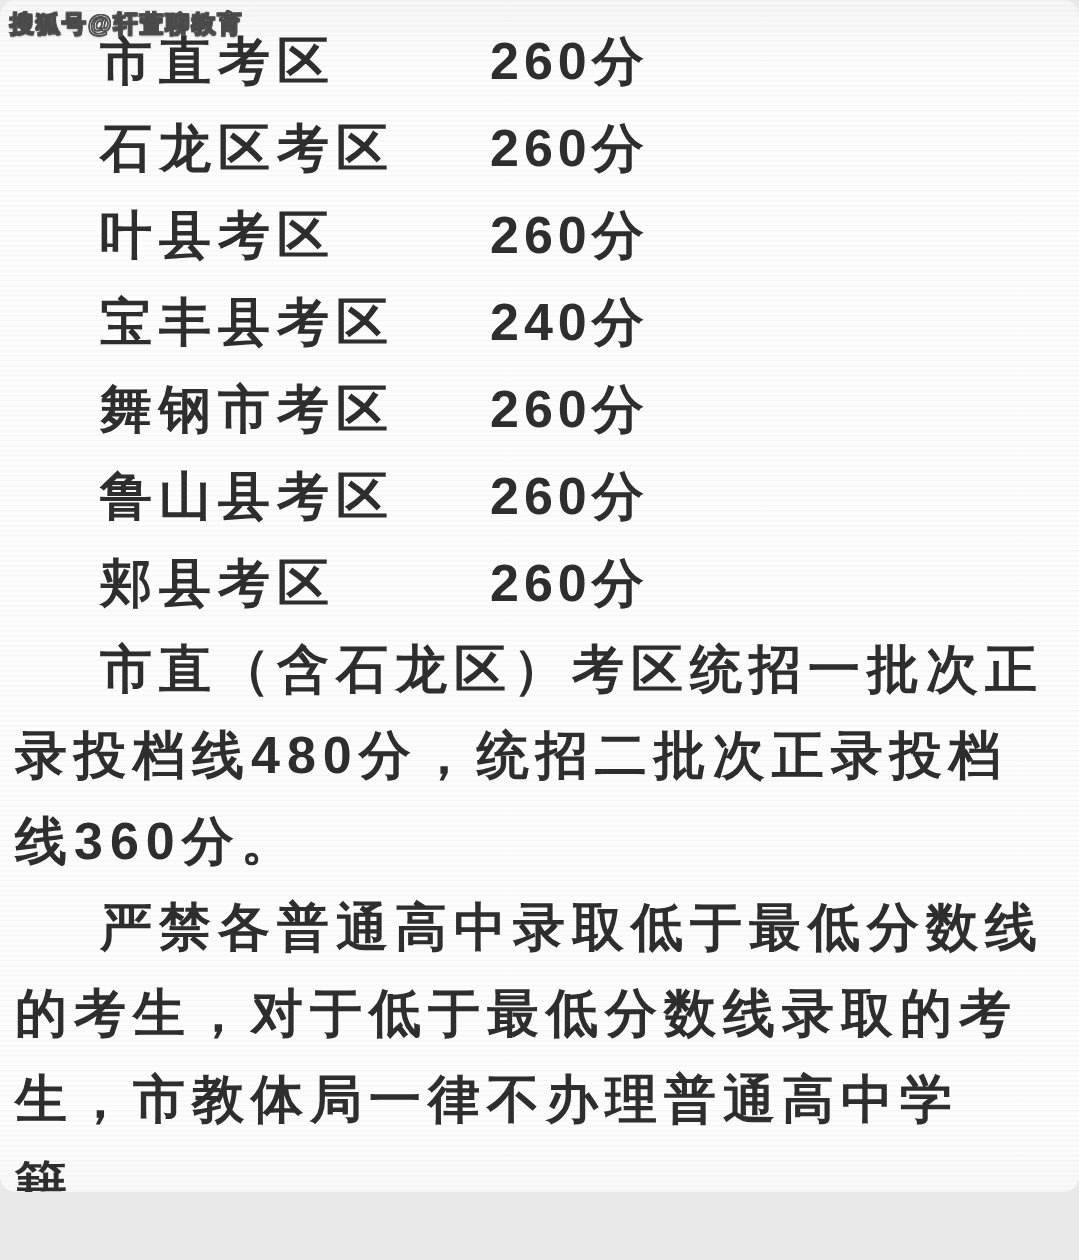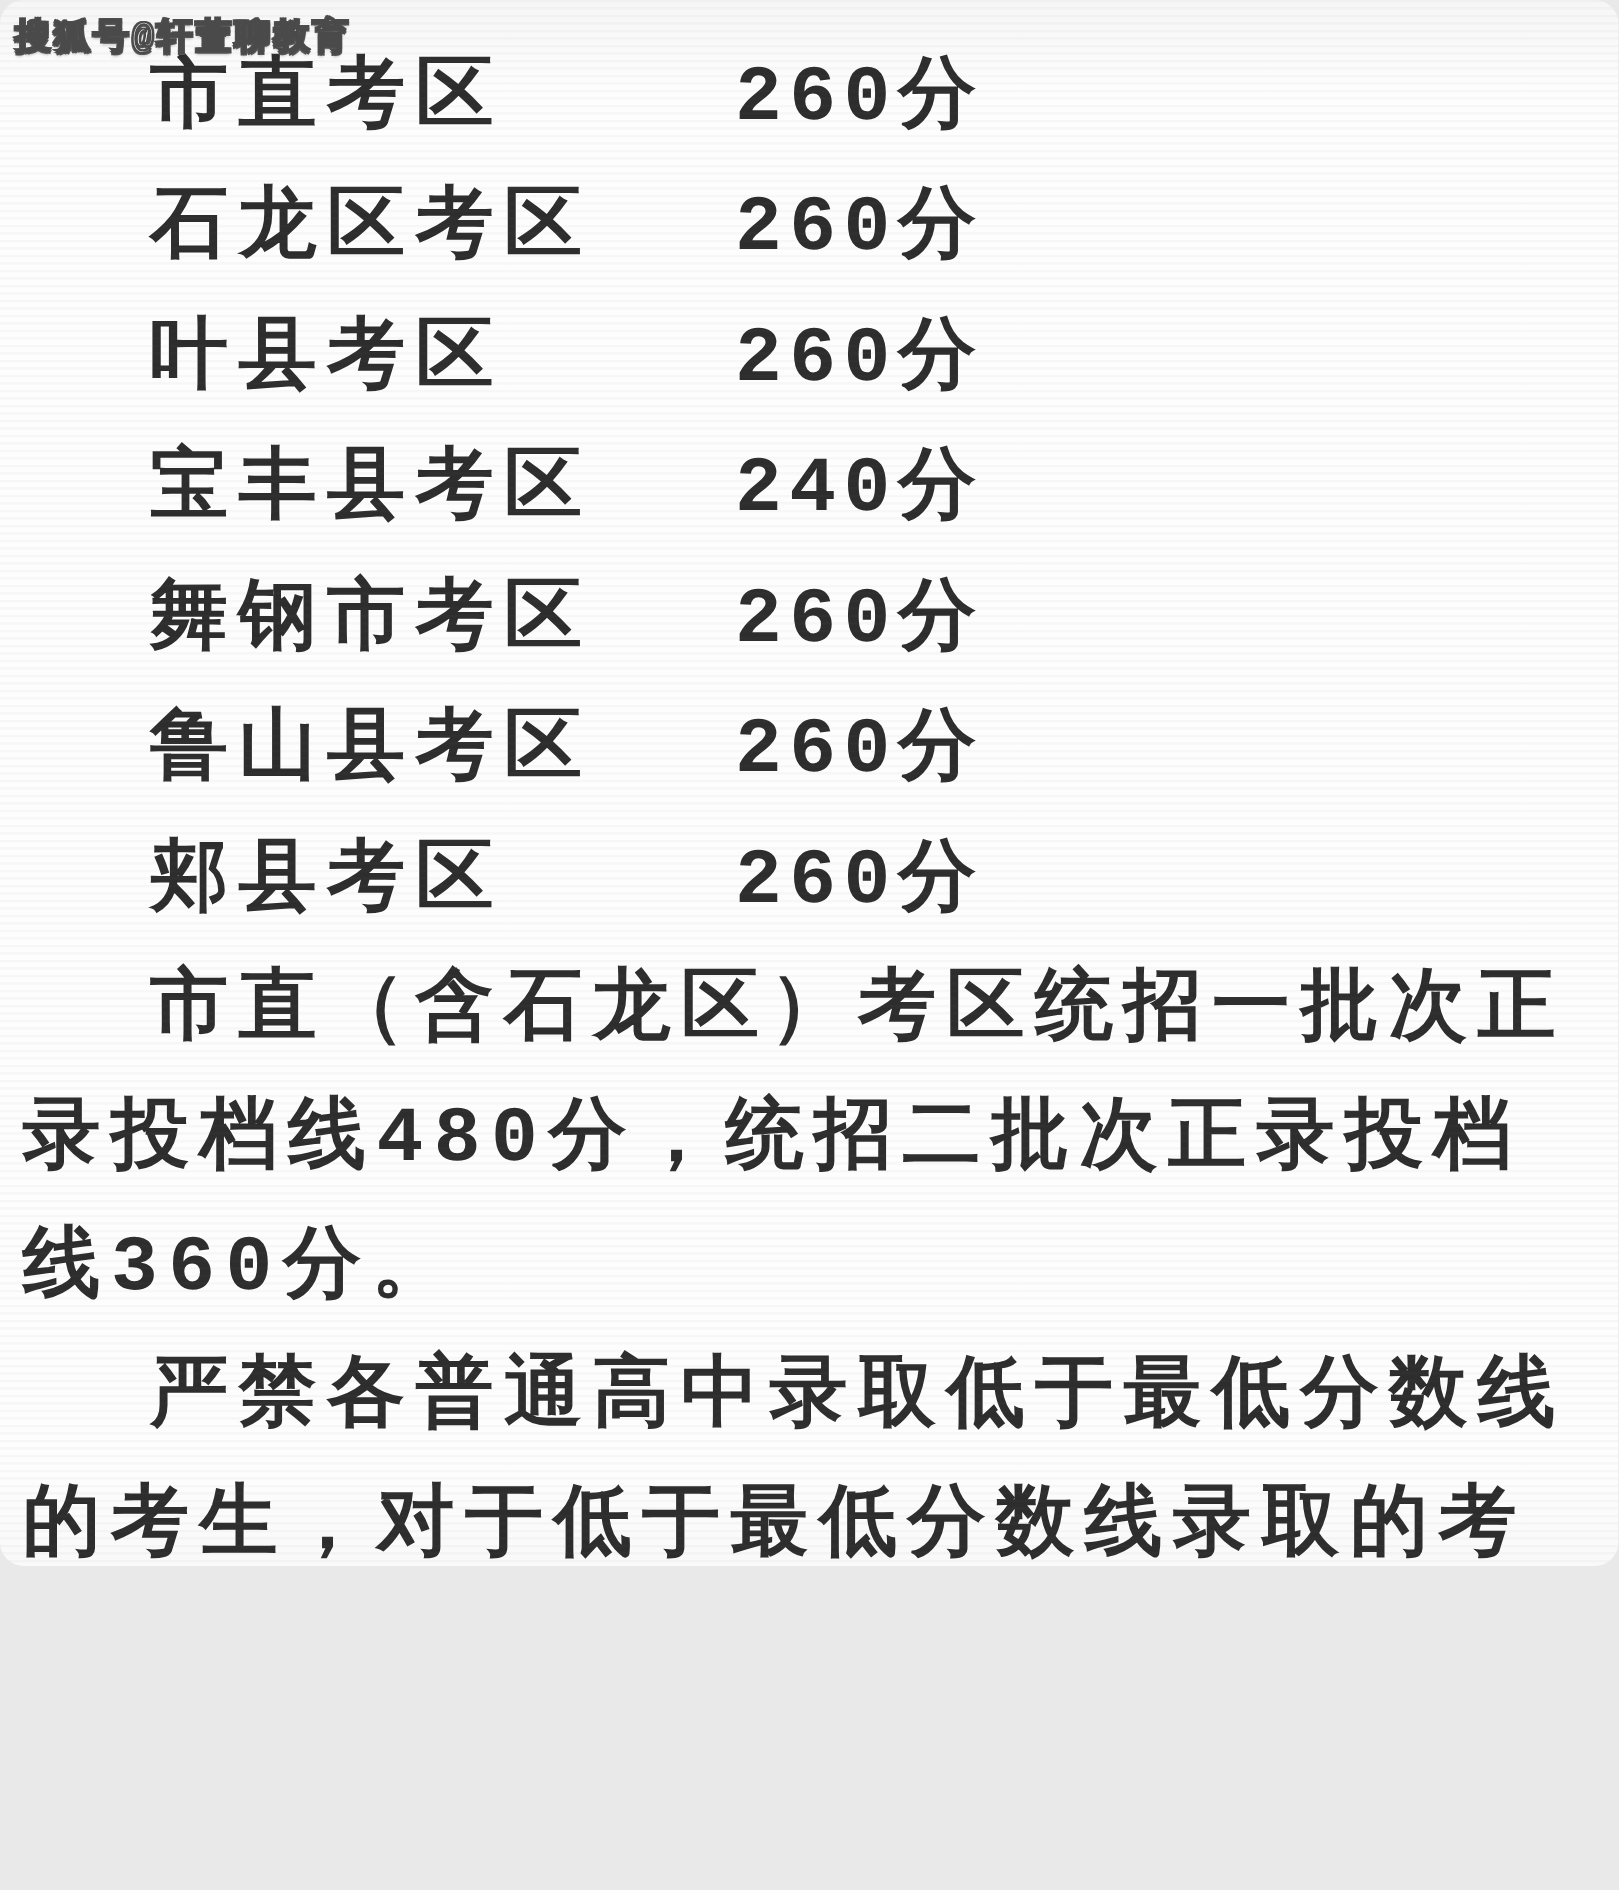--- a/index.html
+++ b/index.html
@@ -3,25 +3,25 @@
 <meta charset="utf-8">
 <style>
   html, body {
     margin: 0;
     padding: 0;
     background: #e9e9e9;
   }
   .page {
     position: relative;
     width: 1079px;
-    height: 1044px;
+    height: 1192px;
     margin: 0 auto;
     background: linear-gradient(180deg, #f6f6f6 0%, #fdfdfd 6%, #fdfdfd 94%, #f9f9f9 100%);
     overflow: hidden;
-    font-family: Liberation Mono, monospace;
+    font-family: Liberation Sans, sans-serif;
     color: #2d2d2d;
     border-radius: 16px;
   }
   
   .page::after {
     content: "";
     position: absolute;
     inset: 0;
     background: repeating-linear-gradient(
       180deg,

